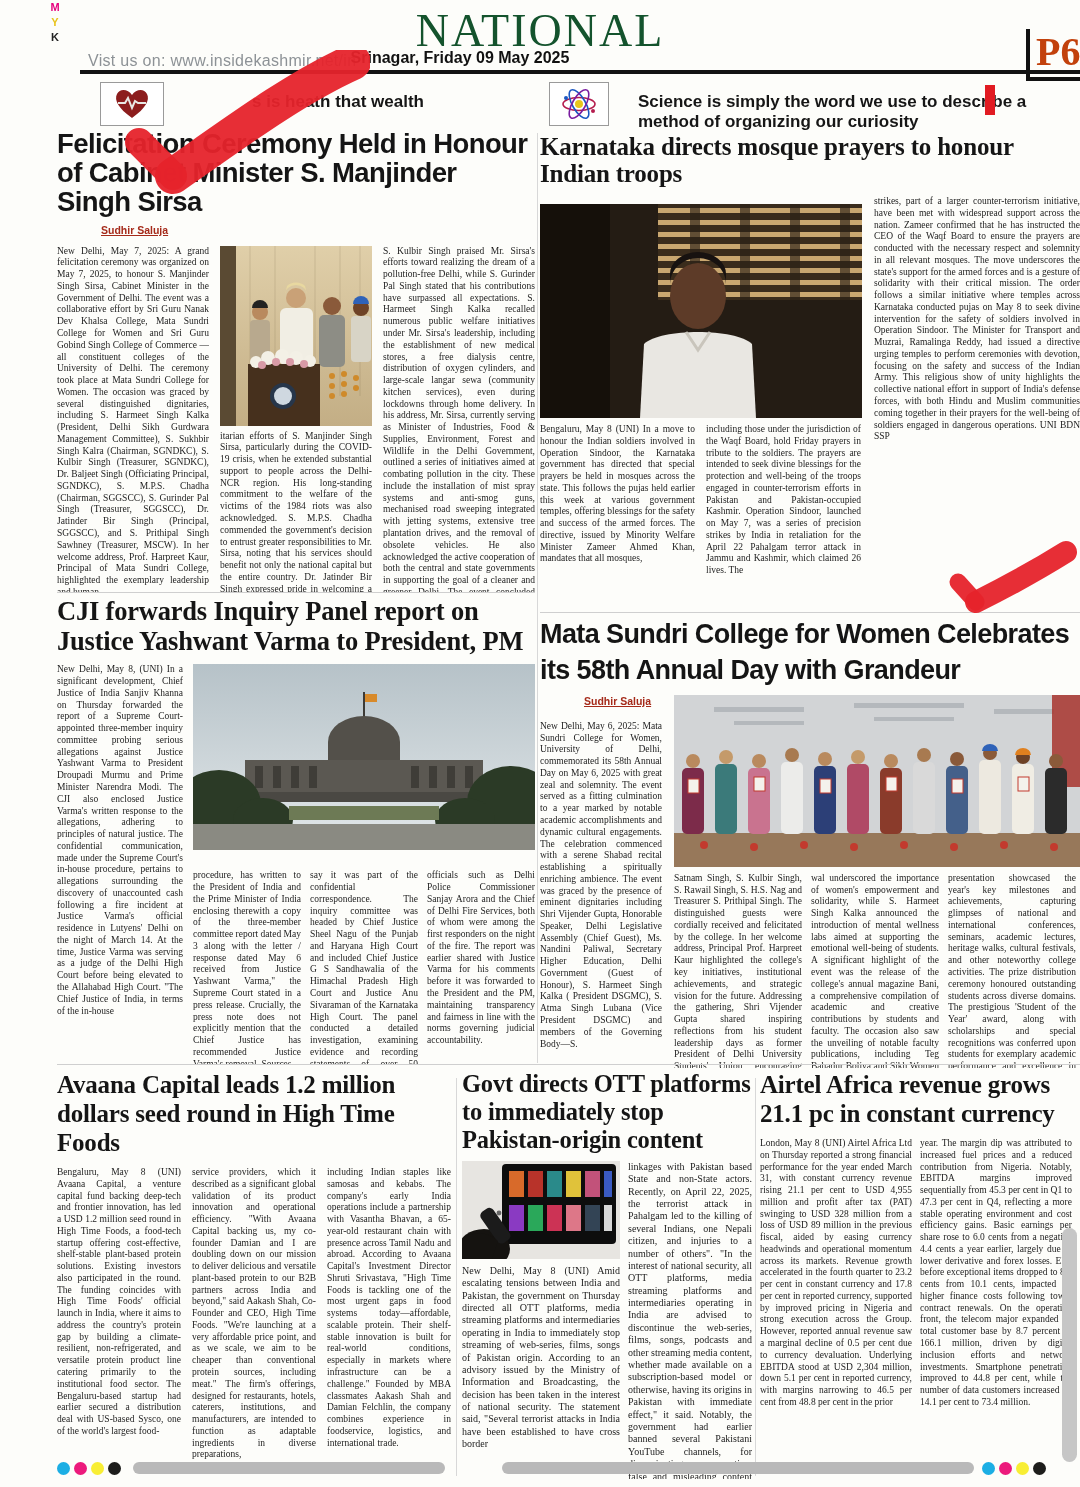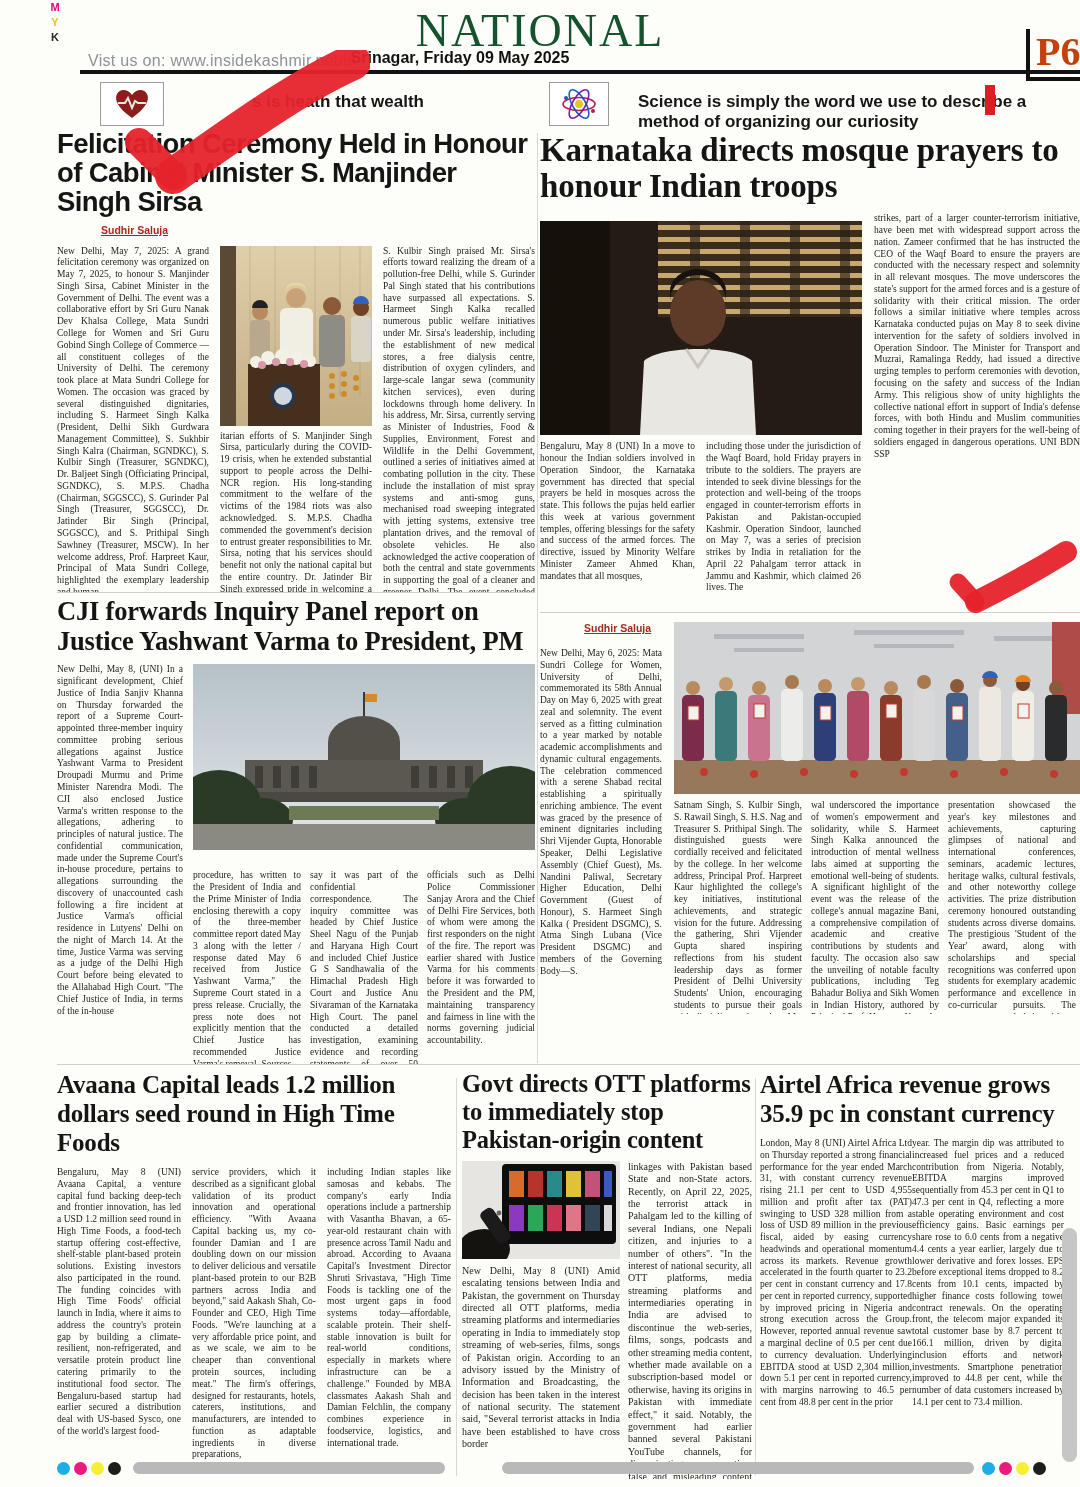--- a/index.html
+++ b/index.html
@@ -143,21 +143,21 @@
               <circle cx="136" cy="142" r="3"></circle>
             </g>
         </svg>
         <div class="body-text" style="width:152px;height:168px;margin-top:5px;">itarian efforts of S. Manjinder Singh Sirsa, particularly during the COVID-19 crisis, when he extended substantial support to people across the Delhi-NCR region. His long-standing commitment to the welfare of the victims of the 1984 riots was also acknowledged. S. M.P.S. Chadha commended the government's decision to entrust greater responsibilities to Mr. Sirsa, noting that his services should benefit not only the national capital but the entire country. Dr. Jatinder Bir Singh expressed pride in welcoming a visionary leader whose work is consistently guided by a clear and impactful agenda.</div>
       </div>
       <div class="body-text" style="width:152px;height:352px;">S. Kulbir Singh praised Mr. Sirsa's efforts toward realizing the dream of a pollution-free Delhi, while S. Gurinder Pal Singh stated that his contributions have surpassed all expectations. S. Harmeet Singh Kalka recalled numerous public welfare initiatives under Mr. Sirsa's leadership, including the establishment of new medical stores, a free dialysis centre, distribution of oxygen cylinders, and large-scale langar sewa (community kitchen services), even during lockdowns through home delivery. In his address, Mr. Sirsa, currently serving as Minister of Industries, Food &amp; Supplies, Environment, Forest and Wildlife in the Delhi Government, outlined a series of initiatives aimed at combating pollution in the city. These include the installation of mist spray systems and anti-smog guns, mechanised road sweeping integrated with jetting systems, extensive tree plantation drives, and the removal of obsolete vehicles. He also acknowledged the active cooperation of both the central and state governments in supporting the goal of a cleaner and greener Delhi. The event concluded with a formal vote of thanks delivered by Dr. Jasmeet</div>
     </div>
   </div>
 
   <div class="article" style="left:540px;top:133px;width:540px;height:482px;">
-    <div class="hl-serif" style="font-size:33px;line-height:1.08;">Karnataka directs mosque prayers to honour Indian troops</div>
+    <div class="hl-serif" style="font-size:25px;line-height:1.08;">Karnataka directs mosque prayers to honour Indian troops</div>
     <div class="cols" style="margin-top:9px;">
       <div style="width:322px;margin-top:8px;">
         <svg class="photo" width="322" height="214" viewBox="0 0 322 214">
           <rect width="322" height="214" fill="#241c14"></rect>
           <g>
             <rect x="118" y="0" width="204" height="96" fill="#3a2c1c"></rect>
             <g fill="#c9a770">
                 <rect x="118" y="4" width="204" height="5"></rect>
                 <rect x="118" y="16" width="204" height="5"></rect>
                 <rect x="118" y="28" width="204" height="5"></rect>
@@ -239,20 +239,21 @@
         <div class="cols" style="gap:9px;margin-top:20px;">
           <div class="body-text" style="width:108px;height:198px;">procedure, has written to the President of India and the Prime Minister of India enclosing therewith a copy of the three-member committee report dated May 3 along with the letter / response dated May 6 received from Justice Yashwant Varma," the Supreme Court stated in a press release. Crucially, the press note does not explicitly mention that the Chief Justice has recommended Justice Varma's removal. Sources</div>
           <div class="body-text" style="width:108px;height:198px;">say it was part of the confidential correspondence. The inquiry committee was headed by Chief Justice Sheel Nagu of the Punjab and Haryana High Court and included Chief Justice G S Sandhawalia of the Himachal Pradesh High Court and Justice Anu Sivaraman of the Karnataka High Court. The panel conducted a detailed investigation, examining evidence and recording statements of over 50 individuals, including senior</div>
           <div class="body-text" style="width:108px;height:198px;">officials such as Delhi Police Commissioner Sanjay Arora and the Chief of Delhi Fire Services, both of whom were among the first responders on the night of the fire. The report was earlier shared with Justice Varma for his comments before it was forwarded to the President and the PM, maintaining transparency and fairness in line with the norms governing judicial accountability.</div>
         </div>
       </div>
     </div>
   </div>
 
   <div class="article" style="left:540px;top:616px;width:540px;height:452px;">
+    <div class="hl-sans" style="font-size:27px;line-height:1.35;">Mata Sundri College for Women Celebrates its 58th Annual Day with Grandeur</div>
     <div class="cols" style="margin-top:6px;">
       <div style="width:122px;">
         <div class="byline">Sudhir Saluja</div>
         <div class="body-text" style="width:122px;height:330px;margin-top:14px;">New Delhi, May 6, 2025: Mata Sundri College for Women, University of Delhi, commemorated its 58th Annual Day on May 6, 2025 with great zeal and solemnity. The event served as a fitting culmination to a year marked by notable academic accomplishments and dynamic cultural engagements. The celebration commenced with a serene Shabad recital establishing a spiritually enriching ambience. The event was graced by the presence of eminent dignitaries including Shri Vijender Gupta, Honorable Speaker, Delhi Legislative Assembly (Chief Guest), Ms. Nandini Paliwal, Secretary Higher Education, Delhi Government (Guest of Honour), S. Harmeet Singh Kalka ( President DSGMC), S. Atma Singh Lubana (Vice President DSGMC) and members of the Governing Body—S.</div>
       </div>
       <div style="width:406px;margin-left:12px;">
         <svg class="photo" width="406" height="172" viewBox="0 0 406 172">
           <rect width="406" height="172" fill="#d2d4d6"></rect>
           <g fill="#b4b8bc">
               <rect x="40" y="12" width="90" height="5"></rect>
@@ -382,22 +383,22 @@
           <circle cx="37" cy="52" r="2.4" fill="#666"></circle>
           <path d="M0 98 L0 78 C10 70 26 70 36 80 L30 98 Z" fill="#151310"></path>
         </svg>
         <div class="body-text" style="width:158px;height:212px;margin-top:6px;font-size:10px;">New Delhi, May 8 (UNI) Amid escalating tensions between India and Pakistan, the government on Thursday directed all OTT platforms, media streaming platforms and intermediaries operating in India to immediately stop streaming of web-series, films, songs of Pakistan origin. According to an advisory issued by the Ministry of Information and Broadcasting, the decision has been taken in the interest of national security. The statement said, "Several terrorist attacks in India have been established to have cross border</div>
       </div>
       <div class="body-text" style="width:124px;height:318px;margin-left:8px;font-size:10px;">linkages with Pakistan based State and non-State actors. Recently, on April 22, 2025, the terrorist attack in Pahalgam led to the killing of several Indians, one Nepali citizen, and injuries to a number of others". "In the interest of national security, all OTT platforms, media streaming platforms and intermediaries operating in India are advised to discontinue the web-series, films, songs, podcasts and other streaming media content, whether made available on a subscription-based model or otherwise, having its origins in Pakistan with immediate effect," it said. Notably, the government had earlier banned several Pakistani YouTube channels, for disseminating provocative, false and misleading content against India.</div>
     </div>
   </div>
 
   <div class="article" style="left:760px;top:1070px;width:320px;height:410px;">
-    <div class="hl-serif" style="font-size:25px;line-height:1.16;">Airtel Africa revenue grows 35.9 pc in constant currency</div>
-    <div class="cols" style="margin-top:10px;gap:0;">
+    <div class="hl-serif" style="font-size:25px;line-height:1.16;">Airtel Africa revenue grows 21.1 pc in constant currency</div>
+    <div class="cols" style="margin-top:10px;gap:8px;">
       <div class="body-text" style="width:152px;height:336px;">London, May 8 (UNI) Airtel Africa Ltd on Thursday reported a strong financial performance for the year ended March 31, with constant currency revenue rising 21.1 per cent to USD 4,955 million and profit after tax (PAT) swinging to USD 328 million from a loss of USD 89 million in the previous fiscal, aided by easing currency headwinds and operational momentum across its markets. Revenue growth accelerated in the fourth quarter to 23.2 per cent in constant currency and 17.8 per cent in reported currency, supported by improved pricing in Nigeria and strong execution across the Group. However, reported annual revenue saw a marginal decline of 0.5 per cent due to currency devaluation. Underlying EBITDA stood at USD 2,304 million, down 5.1 per cent in reported currency, with margins narrowing to 46.5 per cent from 48.8 per cent in the prior</div>
       <div class="body-text" style="width:152px;height:336px;">year. The margin dip was attributed to increased fuel prices and a reduced contribution from Nigeria. Notably, EBITDA margins improved sequentially from 45.3 per cent in Q1 to 47.3 per cent in Q4, reflecting a more stable operating environment and cost efficiency gains. Basic earnings per share rose to 6.0 cents from a negative 4.4 cents a year earlier, largely due to lower derivative and forex losses. EPS before exceptional items dropped to 8.2 cents from 10.1 cents, impacted by higher finance costs following tower contract renewals. On the operating front, the telecom major expanded its total customer base by 8.7 percent to 166.1 million, driven by digital inclusion efforts and network investments. Smartphone penetration improved to 44.8 per cent, while the number of data customers increased by 14.1 per cent to 73.4 million.</div>
     </div>
   </div>
 
   <div class="abs" style="left:57px;top:1461px;">
     <span class="dot c"></span><span class="dot m"></span><span class="dot yel"></span><span class="dot k"></span>
   </div>
   <div class="abs graybar" style="left:133px;top:1462px;width:312px;"></div>
   <div class="abs graybar" style="left:502px;top:1462px;width:472px;"></div>

